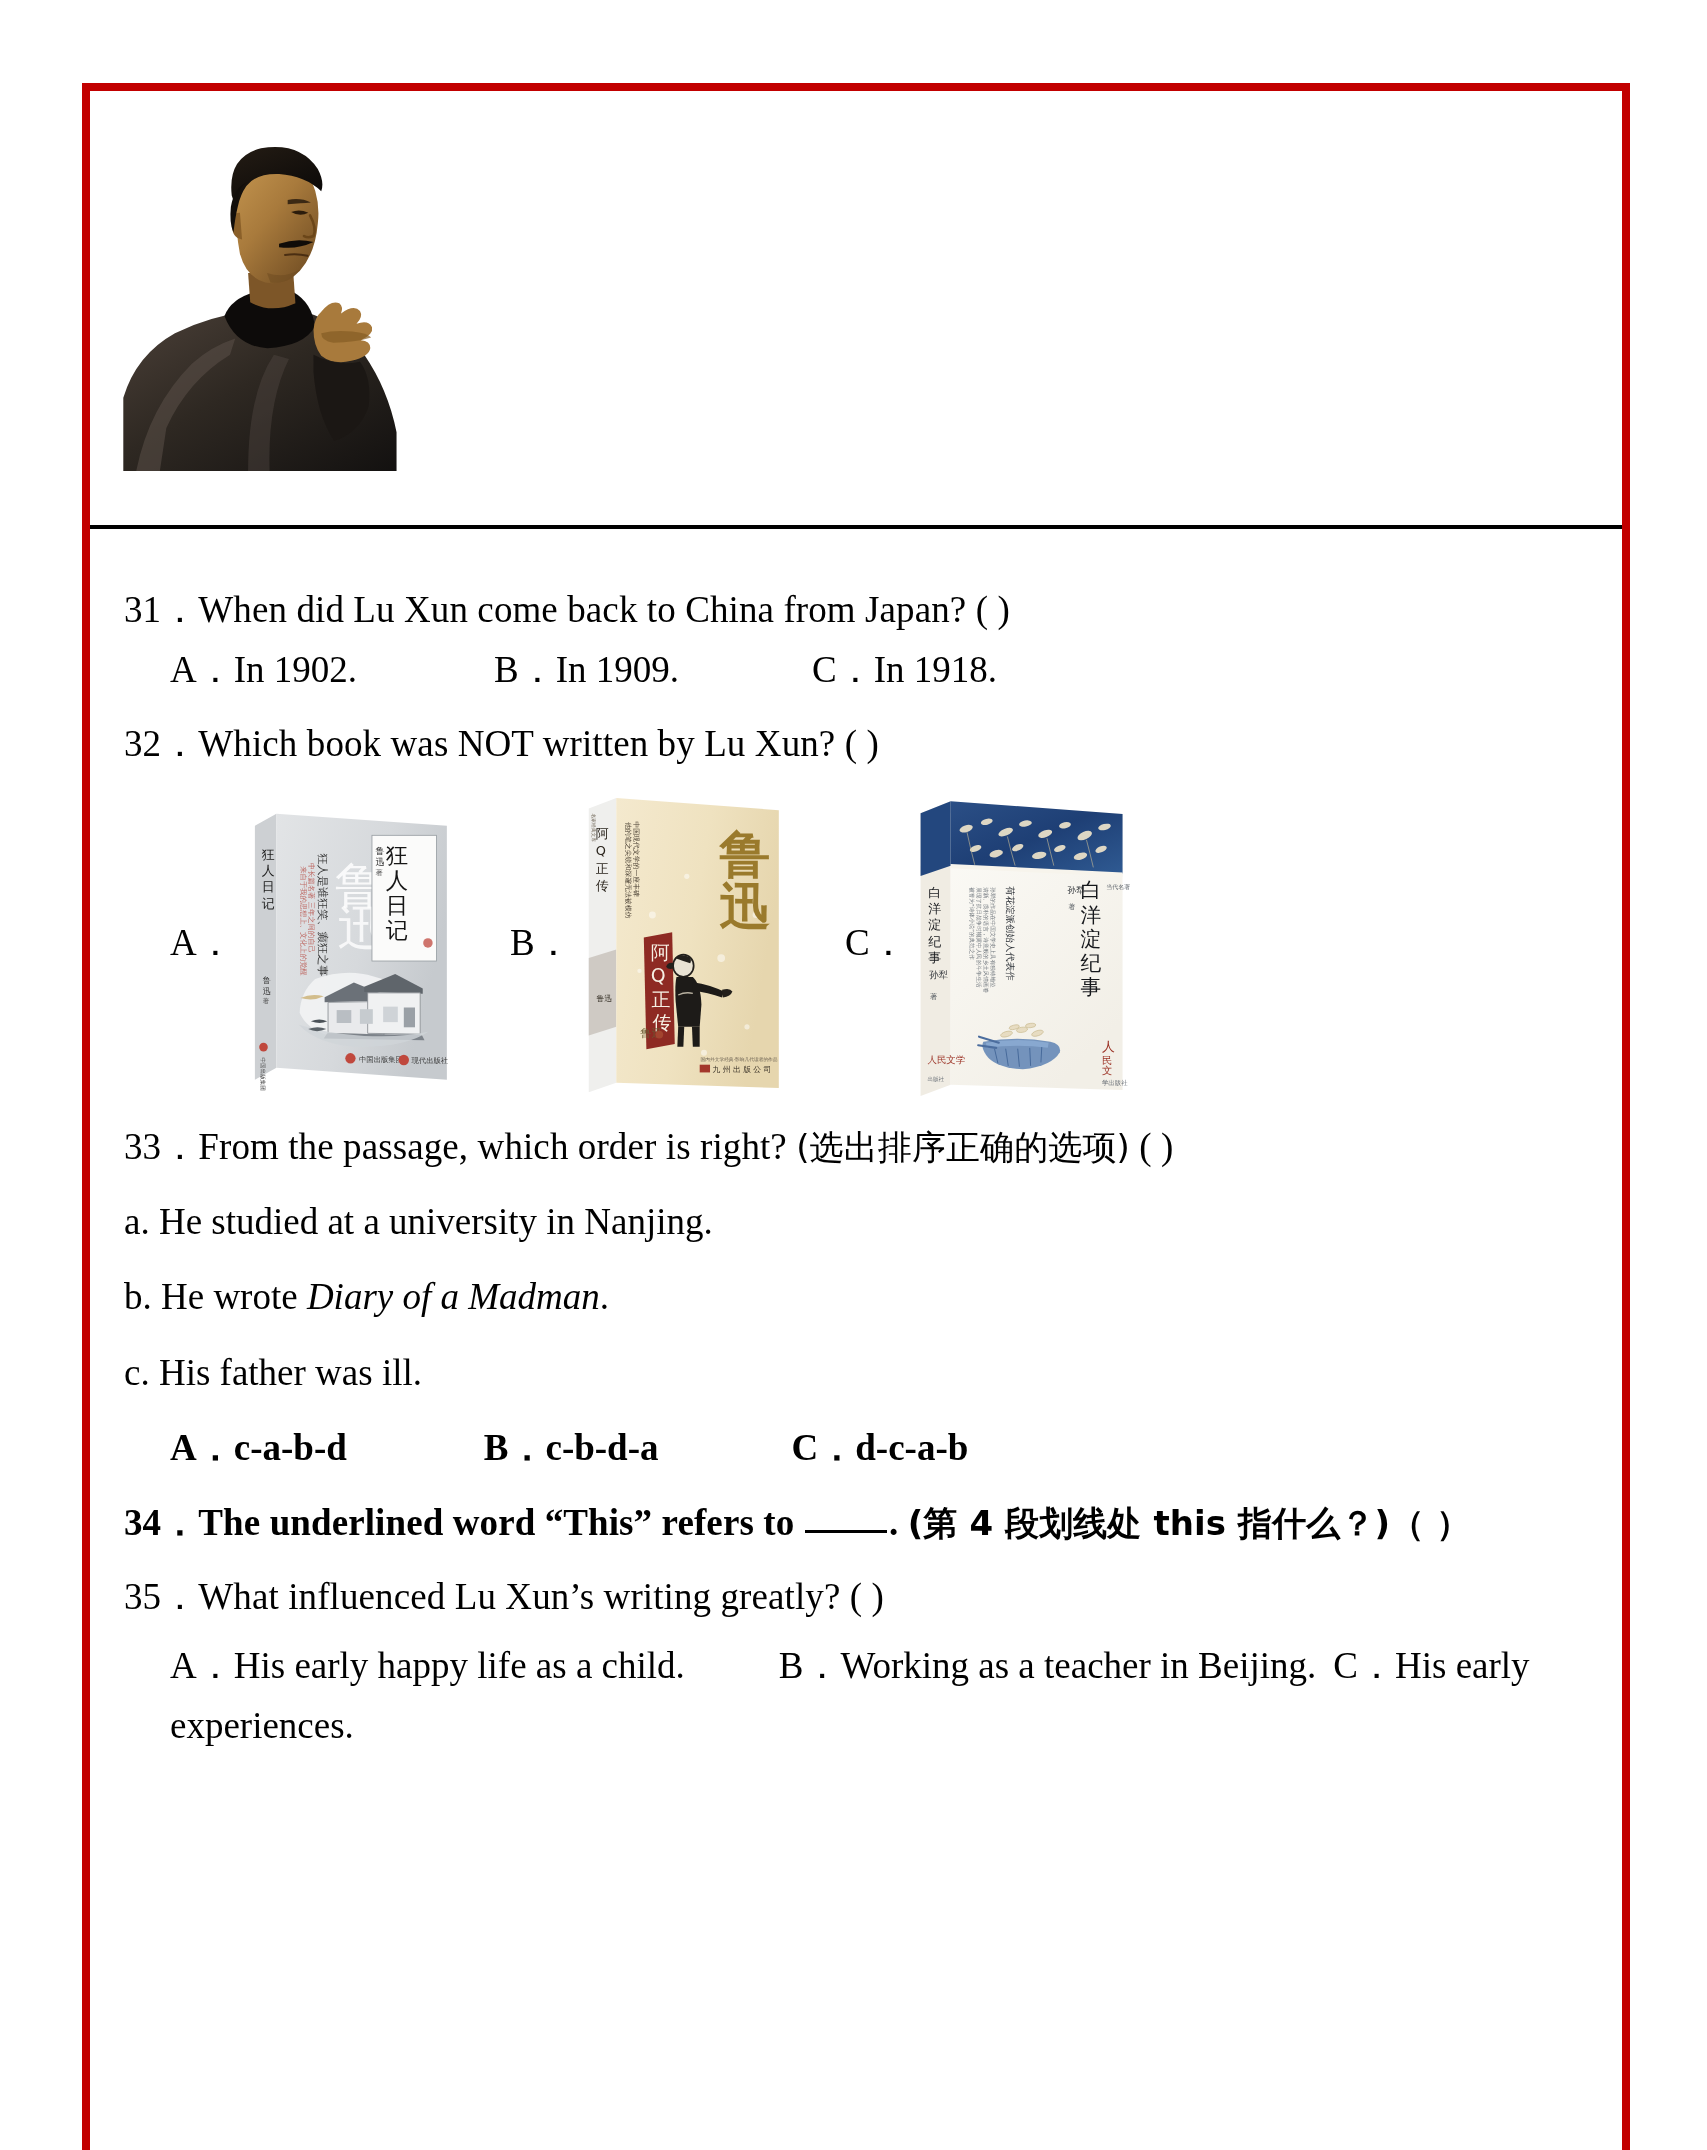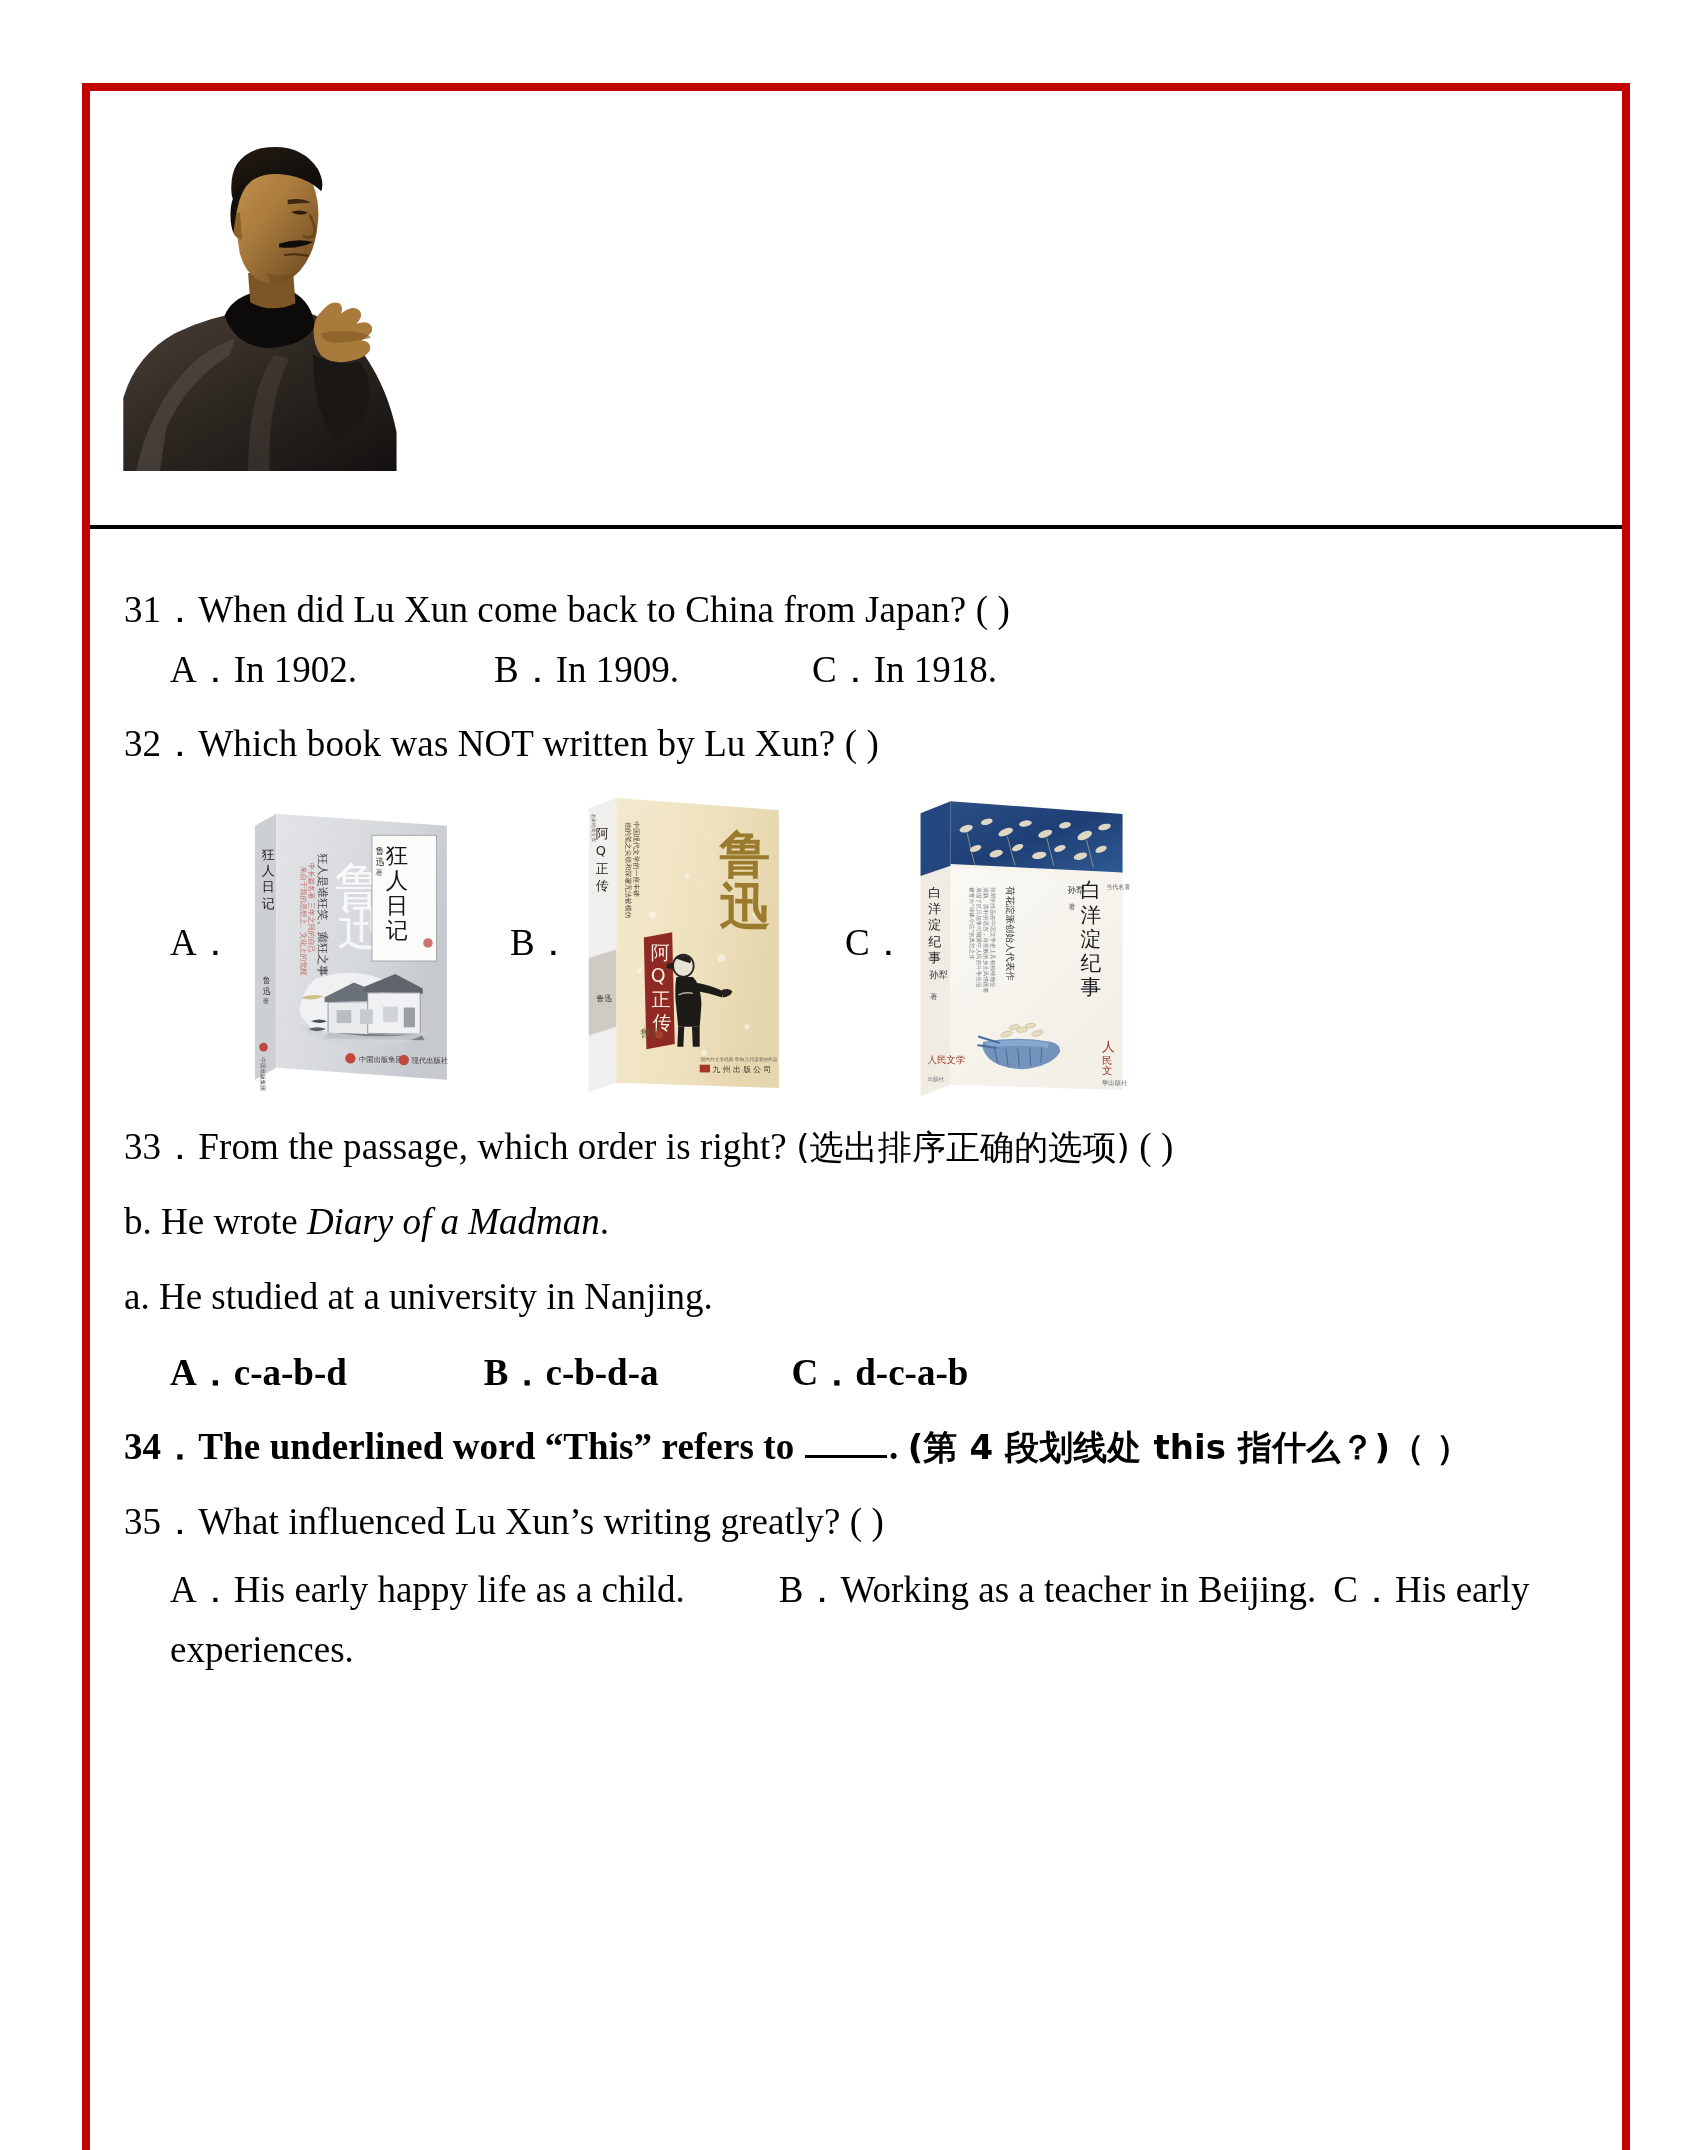--- a/index.html
+++ b/index.html
@@ -461,22 +461,23 @@
               <text x="40" y="650" font-family="'DejaVu Sans', sans-serif" font-size="22" fill="#9c3326">人民文学</text>
               <text x="40" y="690" font-family="'DejaVu Sans', sans-serif" font-size="13" fill="#6d737a">出版社</text>
             </svg>
           </span>
         </div>
 
       </div>
 
       <p class="qline" style="margin-top:14.6px;"><span>33．</span><span>From the passage, which order is right? </span><span class="cn">(选出排序正确的选项)</span><span> (  )</span></p>
 
+      <p class="seq-item" style="margin-top:15.5px;">a. He studied at a university in Nanjing.</p>
       <p class="seq-item" style="margin-top:15.5px;"><span>b. He wrote </span><span class="ital">Diary of a Madman</span><span>.</span></p>
-      <p class="seq-item" style="margin-top:15.5px;">a. He studied at a university in Nanjing.</p>
+      <p class="seq-item" style="margin-top:15.5px;">c. His father was ill.</p>
 
       <p class="opt-row" style="margin-top:15.5px;font-weight:bold;"><span>A．</span><span>c-a-b-d</span><span class="opt-spacer-1"></span><span>B．</span><span>c-b-d-a</span><span class="opt-spacer-2"></span><span>C．</span><span>d-c-a-b</span></p>
 
       <p class="qline" style="margin-top:14.6px;font-weight:bold;"><span>34．</span><span>The underlined word “This” refers to </span><span class="blank-underline"></span><span>. </span><span class="cn">(第 4 段划线处 this 指什么？)</span><span class="cn">（  ）</span></p>
 
 
       <p class="qline" style="margin-top:14.6px;"><span>35．</span><span>What influenced Lu Xun’s writing greatly? (  )</span></p>
 
       <p class="opt-wrap" style="margin-top:8.6px;"><span>A．</span><span>His early happy life as a child.</span><span class="gapA" style="width:94px;"></span><span>B．</span><span>Working as a teacher in Beijing.</span><span class="gapB"></span><span>C．</span><span>His early experiences.</span></p>
 

